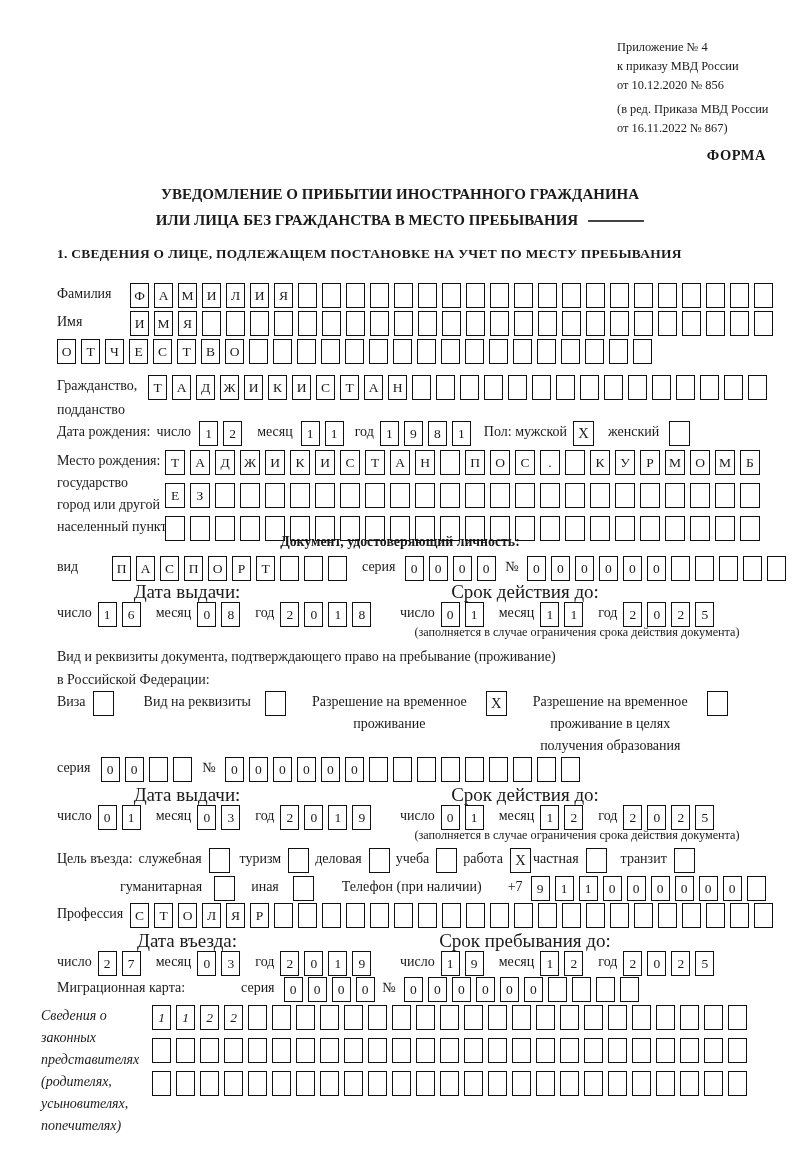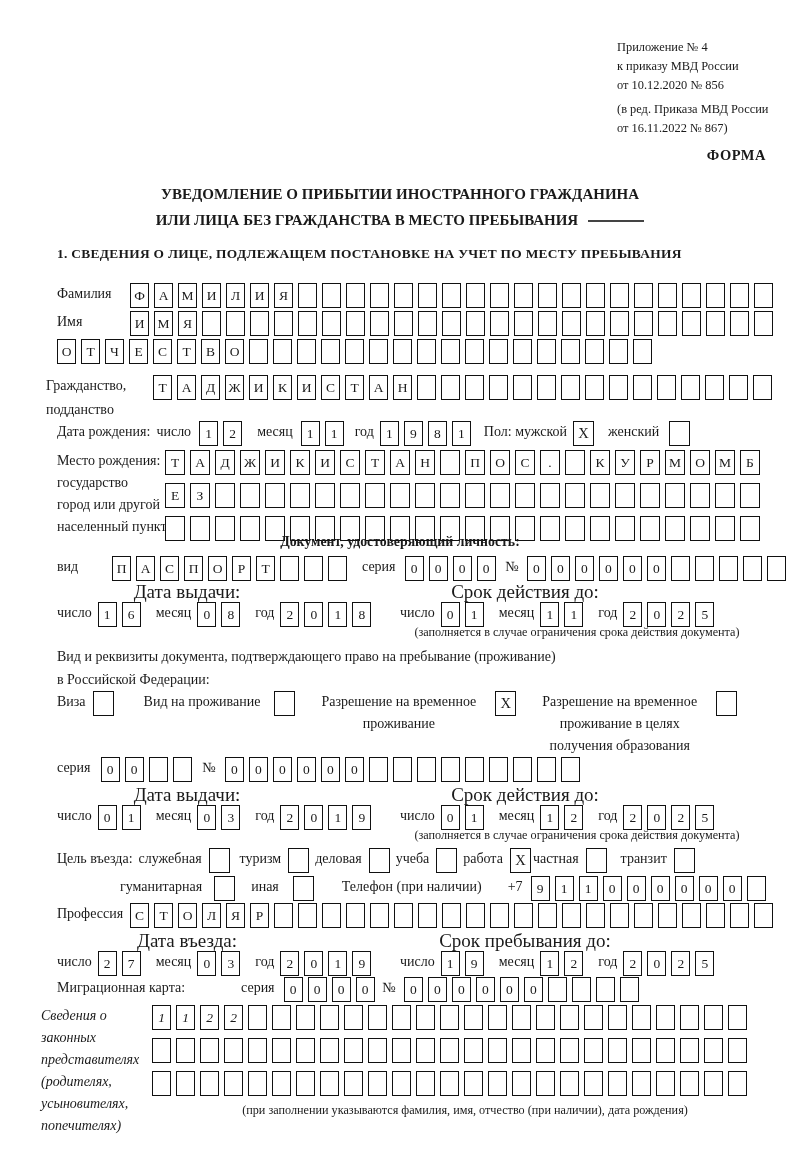--- a/index.html
+++ b/index.html
@@ -149,21 +149,21 @@
         <span class="cell"></span>
         <span class="cell"></span>
         <span class="cell"></span>
         <span class="cell"></span>
         <span class="cell"></span>
         <span class="cell"></span>
         <span class="cell"></span>
       </span>
   </div>
 
-  <div class="abs row" style="left:46px; top:375px;gap:16px;">
+  <div class="abs row" style="left:57px; top:375px;">
     <span class="label-col" style="width:91px;">
       <div class="lbl">Гражданство,</div>
       <div class="lbl" style="line-height:25px;">подданство</div>
     </span>
     <span class="cells">
         <span class="cell">Т</span>
         <span class="cell">А</span>
         <span class="cell">Д</span>
         <span class="cell">Ж</span>
         <span class="cell">И</span>
@@ -402,21 +402,21 @@
   </div>
 
   <div class="abs row" style="left:57px; top:691px;">
     <span class="cbitem">
       <span class="lbl">Виза</span>
       <span class="cells cb">
           <span class="cell"></span>
         </span>
     </span>
     <span class="cbitem" style="margin-left:30px;">
-      <span class="lbl" style="margin-right:14px;">Вид на проживание</span>
+      <span class="lbl" style="margin-right:14px;">Вид на реквизиты</span>
       <span class="cells cb">
           <span class="cell"></span>
         </span>
     </span>
     <span class="cbitem" style="margin-left:26px;">
       <span class="ctr" style="margin-right:12px;">
         <div class="lbl">Разрешение на временное</div>
         <div class="lbl">проживание</div>
       </span>
       <span class="cells cb">
@@ -777,15 +777,14 @@
           <span class="cell"></span>
           <span class="cell"></span>
           <span class="cell"></span>
           <span class="cell"></span>
           <span class="cell"></span>
           <span class="cell"></span>
         </div>
     </span>
   </div>
 
-  <div class="abs note ctr" style="left:170px; top:1103px; width:590px;">(при заполнении указываются фамилия, имя, отчество (при наличии), дата рождения)</div>
 
 </div>
 
 </body></html>

